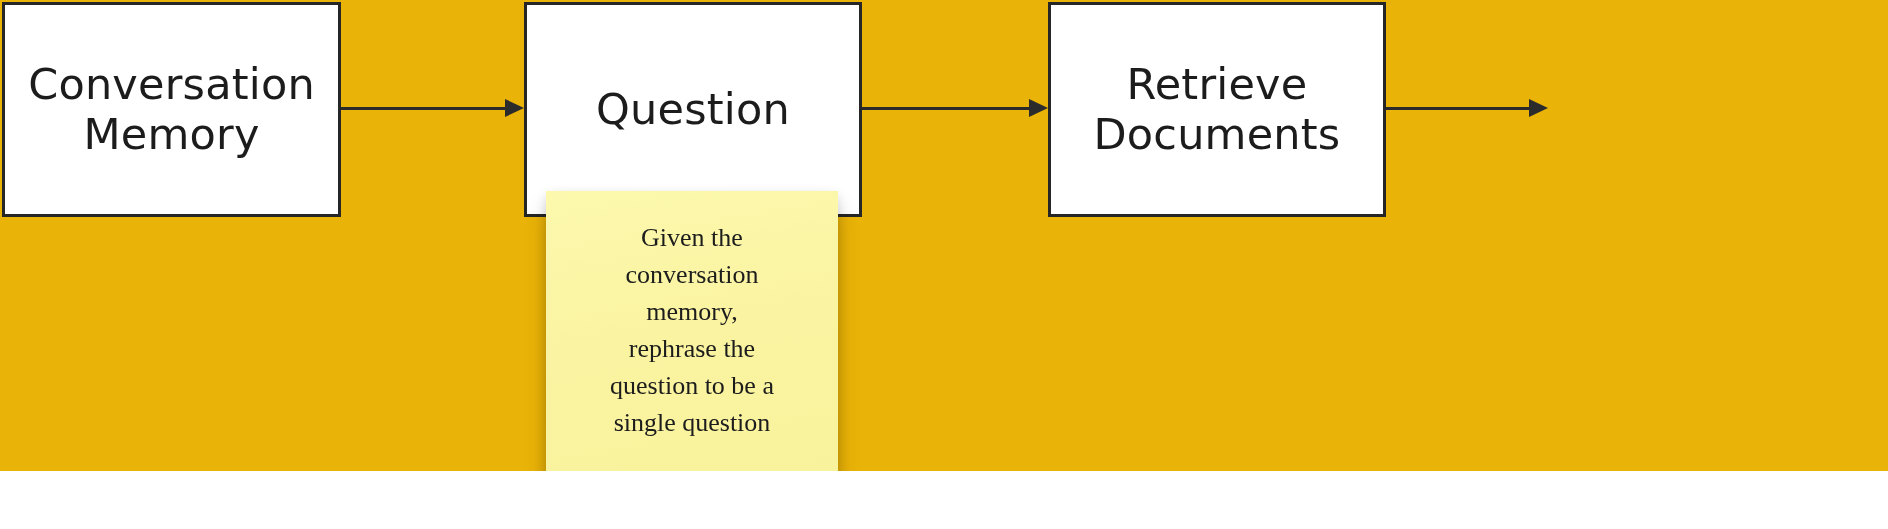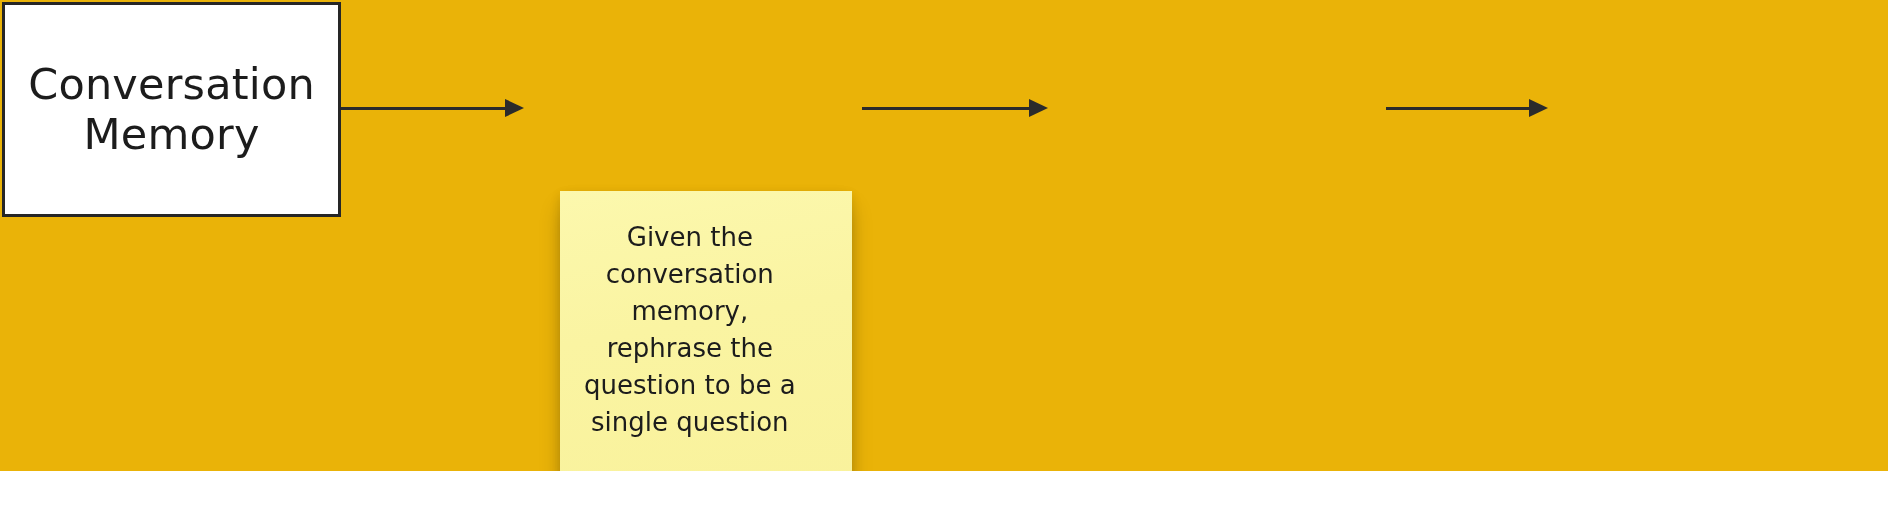--- a/index.html
+++ b/index.html
@@ -77,31 +77,33 @@
   #edge-2 .shaft { width: 167px; }
   #edge-2 .head  { left: 167px; }
 
   #edge-3 { left: 1386px; top: 96px; width: 162px; }
   #edge-3 .shaft { width: 143px; }
   #edge-3 .head  { left: 143px; }
 
   
   #sticky-note {
     position: absolute;
-    left: 560px;
+    left: 546px;
     top: 191px;
     width: 292px;
     height: 291px;
     box-sizing: border-box;
     background: linear-gradient(170deg, #fcf8ad 0%, #faf4a2 45%, #f9f29c 100%);
     box-shadow: 0 14px 22px -4px rgba(0,0,0,0.30),
                 0 4px 10px rgba(0,0,0,0.12);
     display: flex;
     align-items: center;
+    justify-content: center;
     z-index: 5;
+    font-family: Liberation Serif, serif;
   }
   #sticky-note .note-text {
     font-size: 26px;
     line-height: 37px;
     color: #1c1c1c;
     text-align: center;
     padding: 0 24px 14px 24px;
     white-space: pre-line;
   }
 </style>
@@ -113,26 +115,33 @@
   <div class="node" id="node-conversation-memory">
     <span class="node-label">Conversation
 Memory</span>
   </div>
 
   <div class="edge" id="edge-1">
     <div class="shaft"></div>
     <div class="head"></div>
   </div>
 
+  <div class="node" id="node-question">
+    <span class="node-label">Question</span>
+  </div>
 
   <div class="edge" id="edge-2">
     <div class="shaft"></div>
     <div class="head"></div>
   </div>
 
+  <div class="node" id="node-retrieve-documents">
+    <span class="node-label">Retrieve
+Documents</span>
+  </div>
 
   <div class="edge" id="edge-3">
     <div class="shaft"></div>
     <div class="head"></div>
   </div>
 
 
   <div id="sticky-note">
     <span class="note-text">Given the
 conversation

